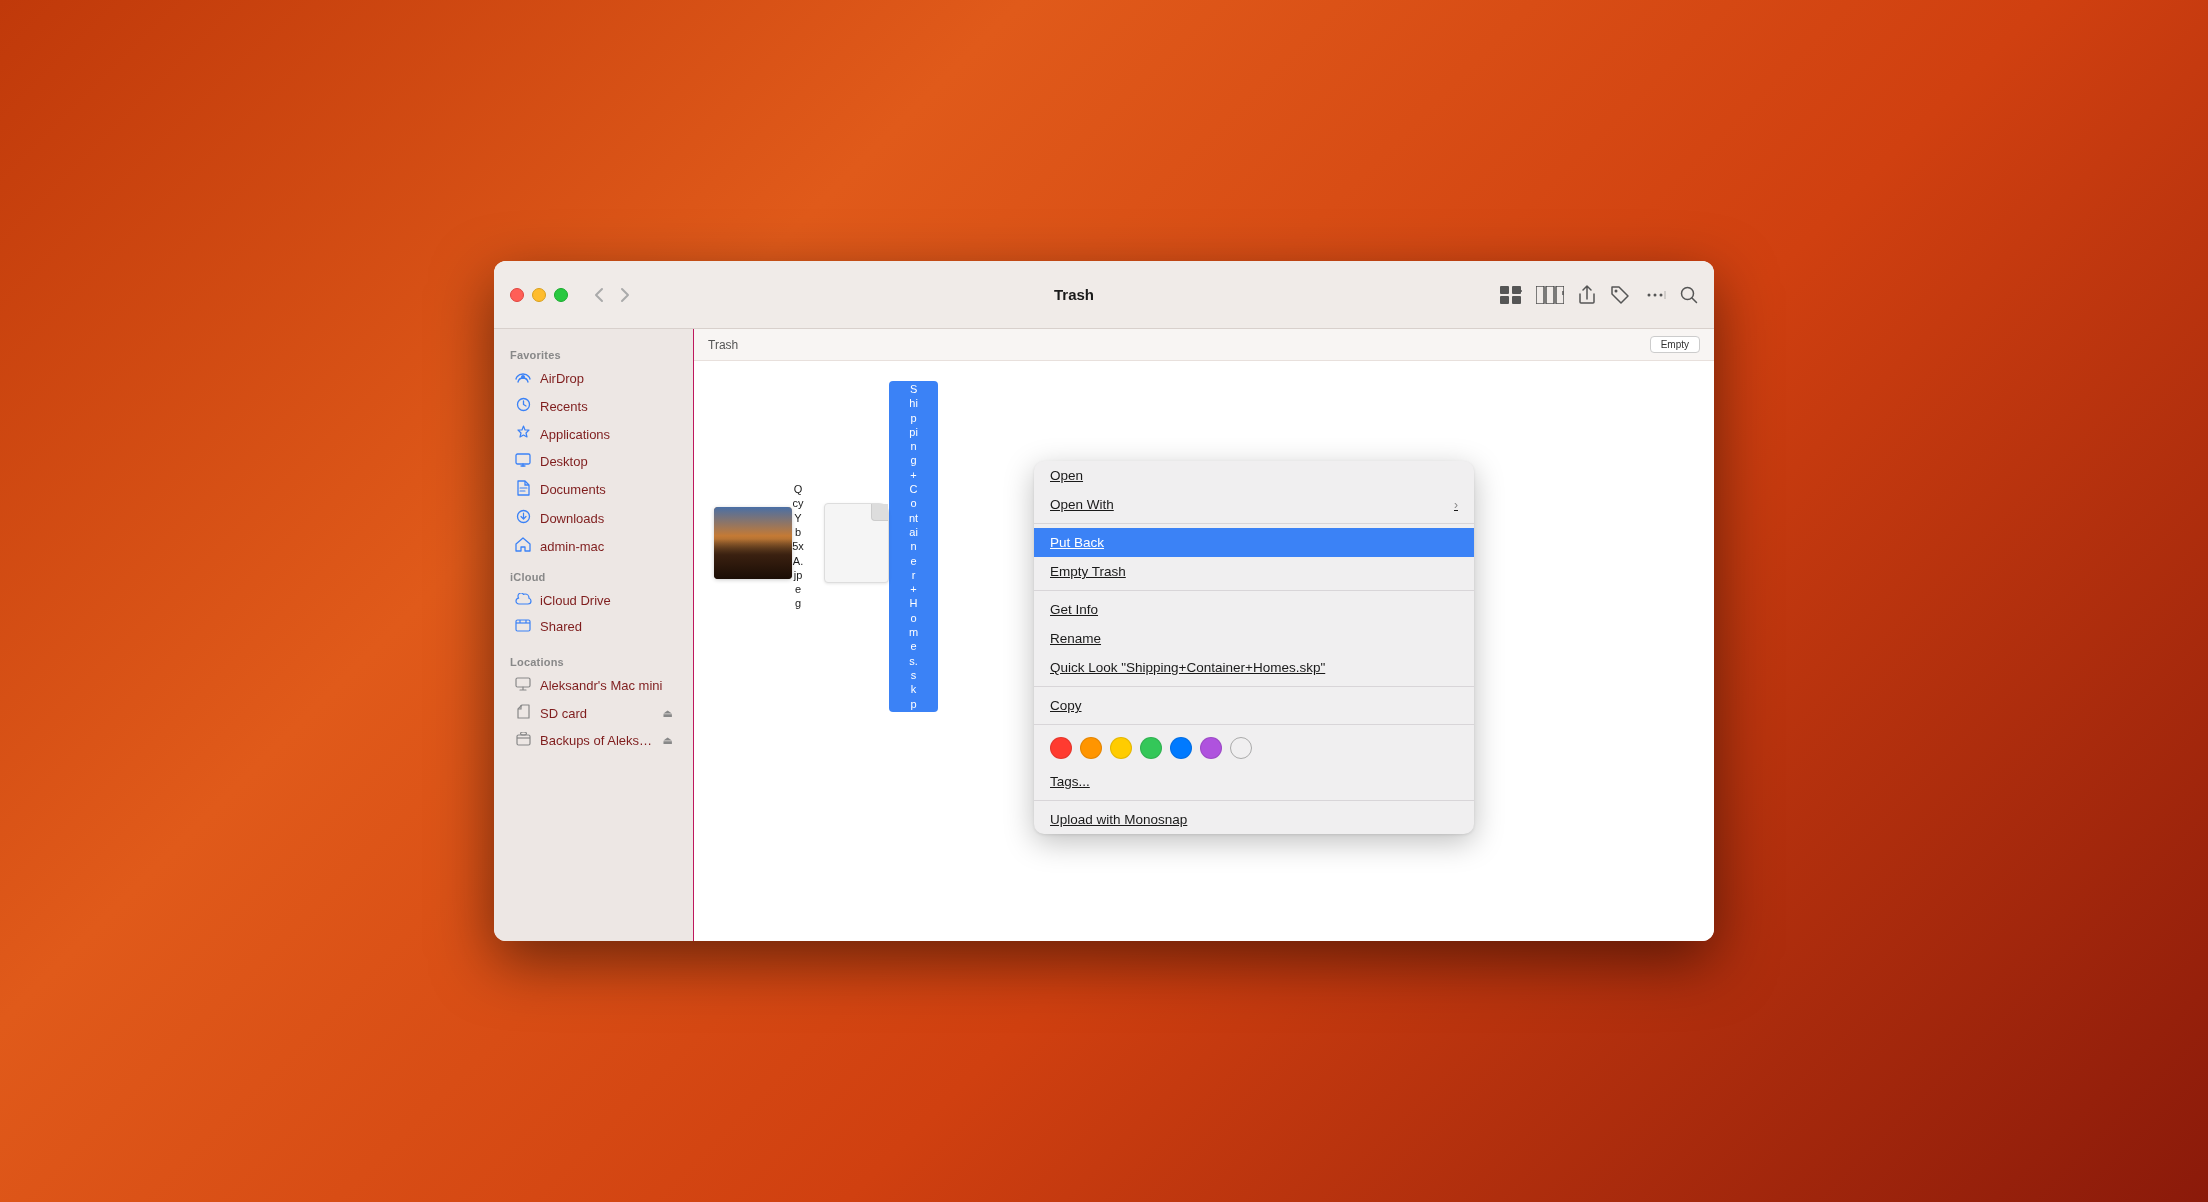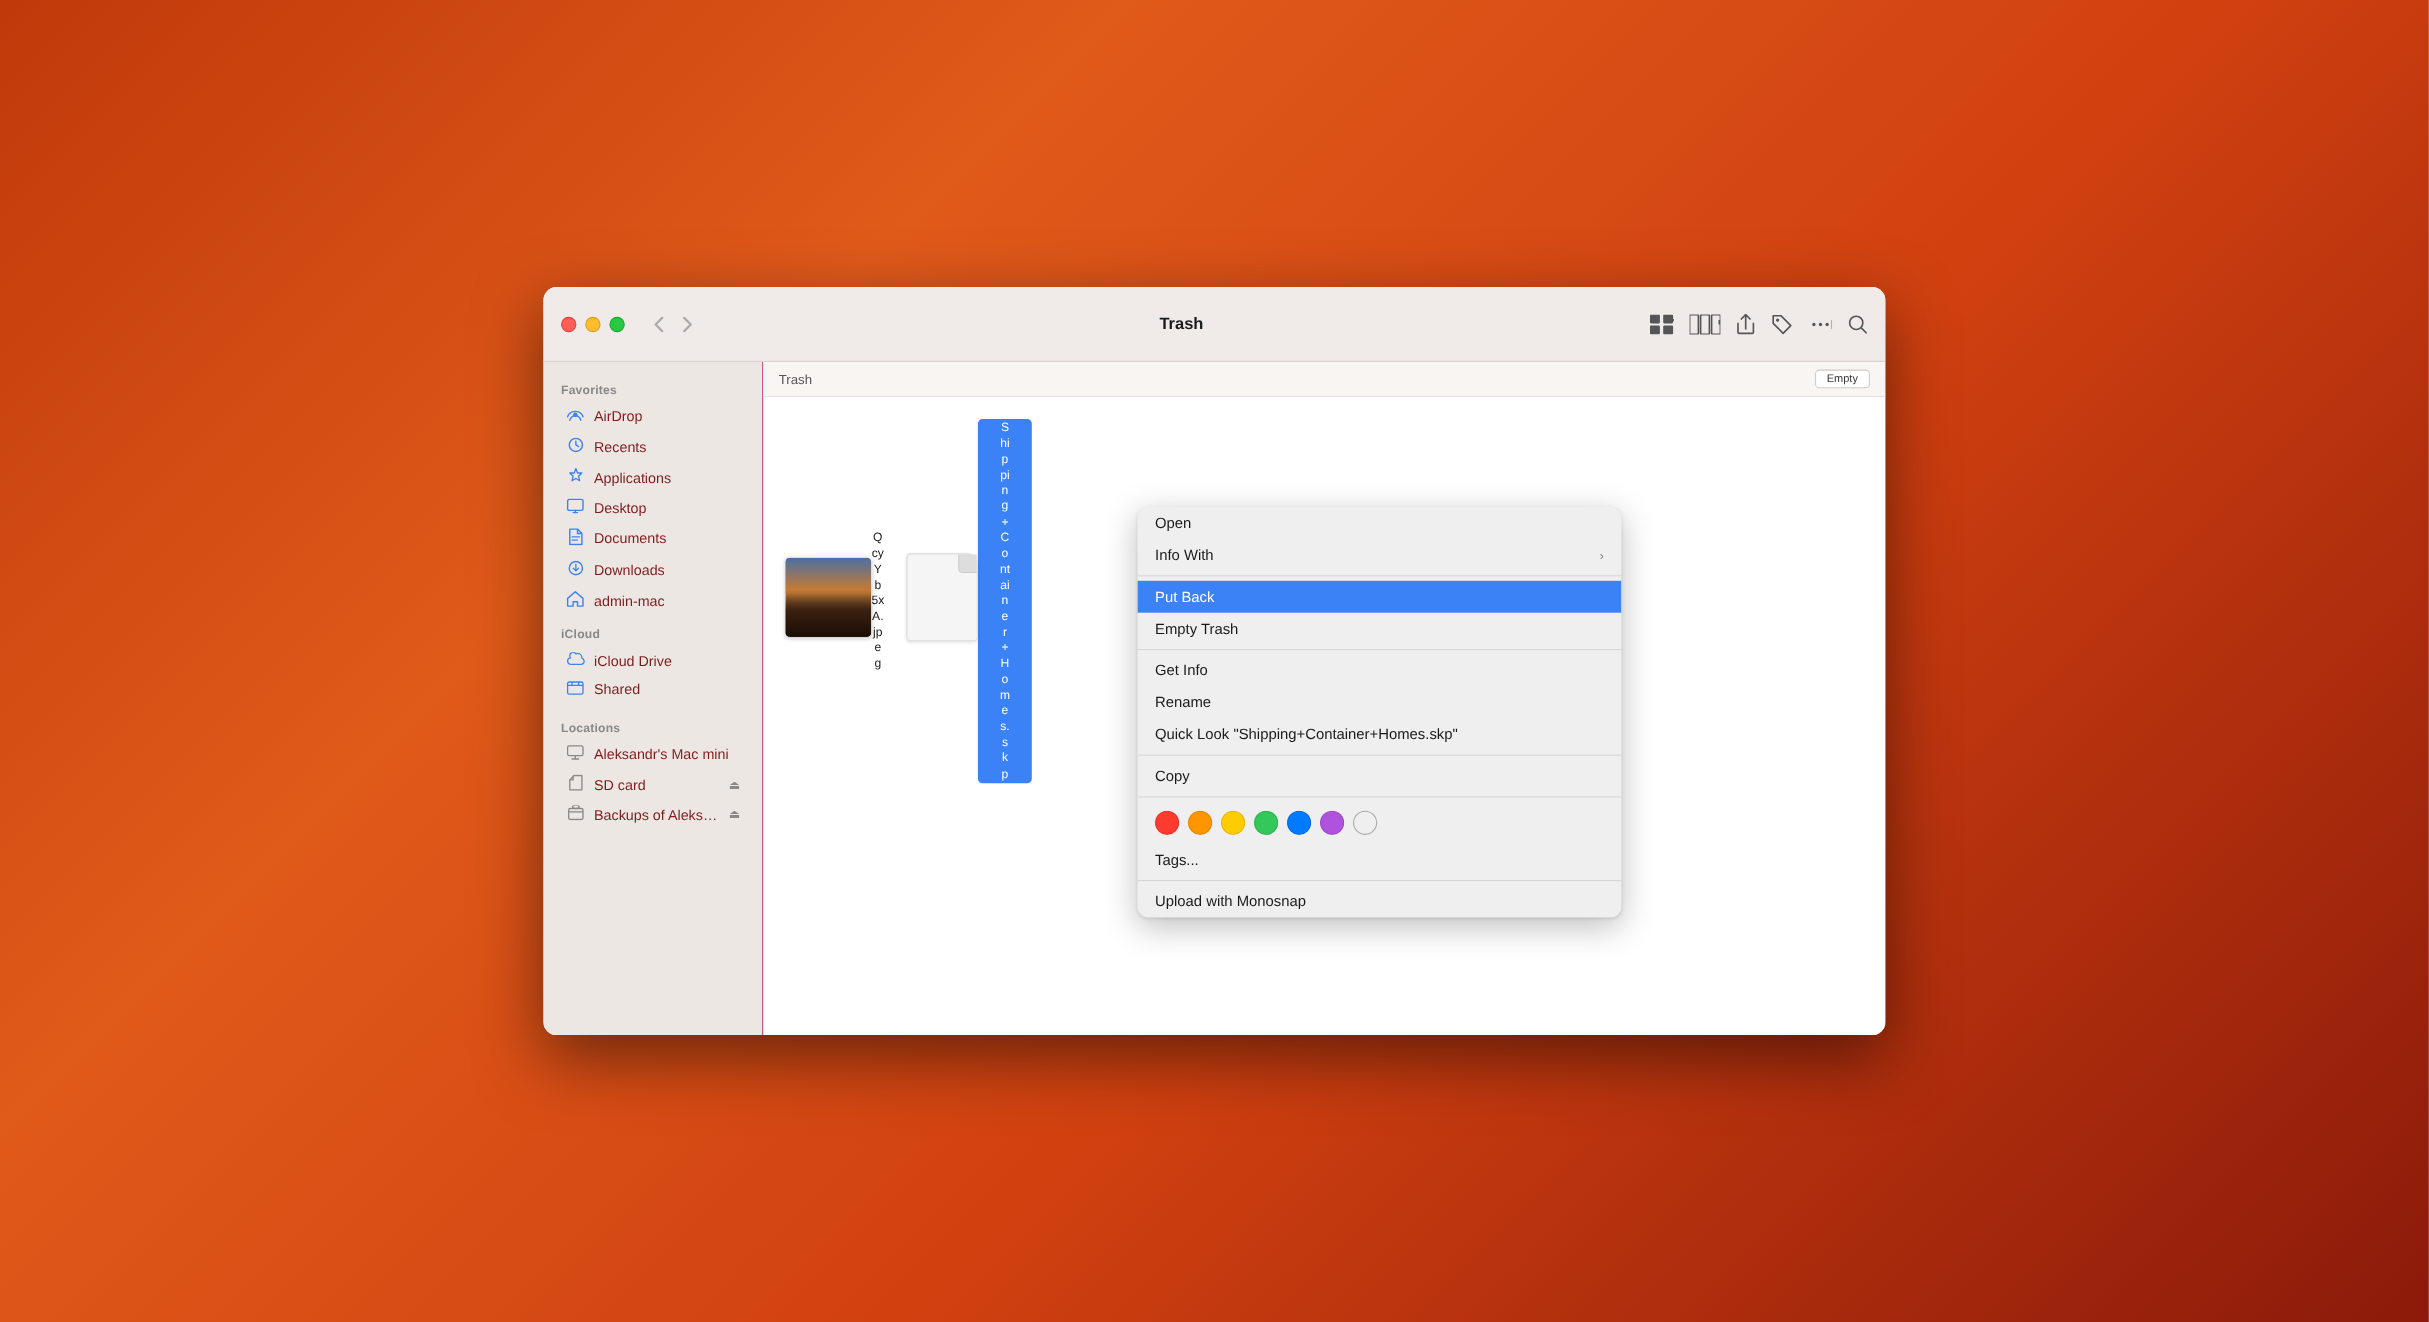--- a/index.html
+++ b/index.html
@@ -312,20 +312,21 @@
     }
 
     .cm-item {
       display: flex;
       align-items: center;
       padding: 7px 16px;
       font-size: 13.5px;
       color: #1a1a1a;
       cursor: pointer;
       position: relative;
+      text-decoration: underline;
     }
 
     .cm-item.highlighted {
       background: #3b82f6;
       color: #fff;
     }
 
     .cm-item .cm-label {
       flex: 1;
     }
@@ -588,21 +589,21 @@
             <div class="file-generic-icon"></div>
           </div>
           <span class="file-name selected">Shipping+Container+Homes.skp</span>
         </div>
 
         <div class="context-menu">
           <div class="cm-item">
             <span class="cm-label">Open</span>
           </div>
           <div class="cm-item">
-            <span class="cm-label">Info With</span>
+            <span class="cm-label">Open With</span>
             <span class="cm-arrow">›</span>
           </div>
           <div class="cm-divider"></div>
           <div class="cm-item highlighted">
             <span class="cm-label">Put Back</span>
           </div>
           <div class="cm-item">
             <span class="cm-label">Empty Trash</span>
           </div>
           <div class="cm-divider"></div>

